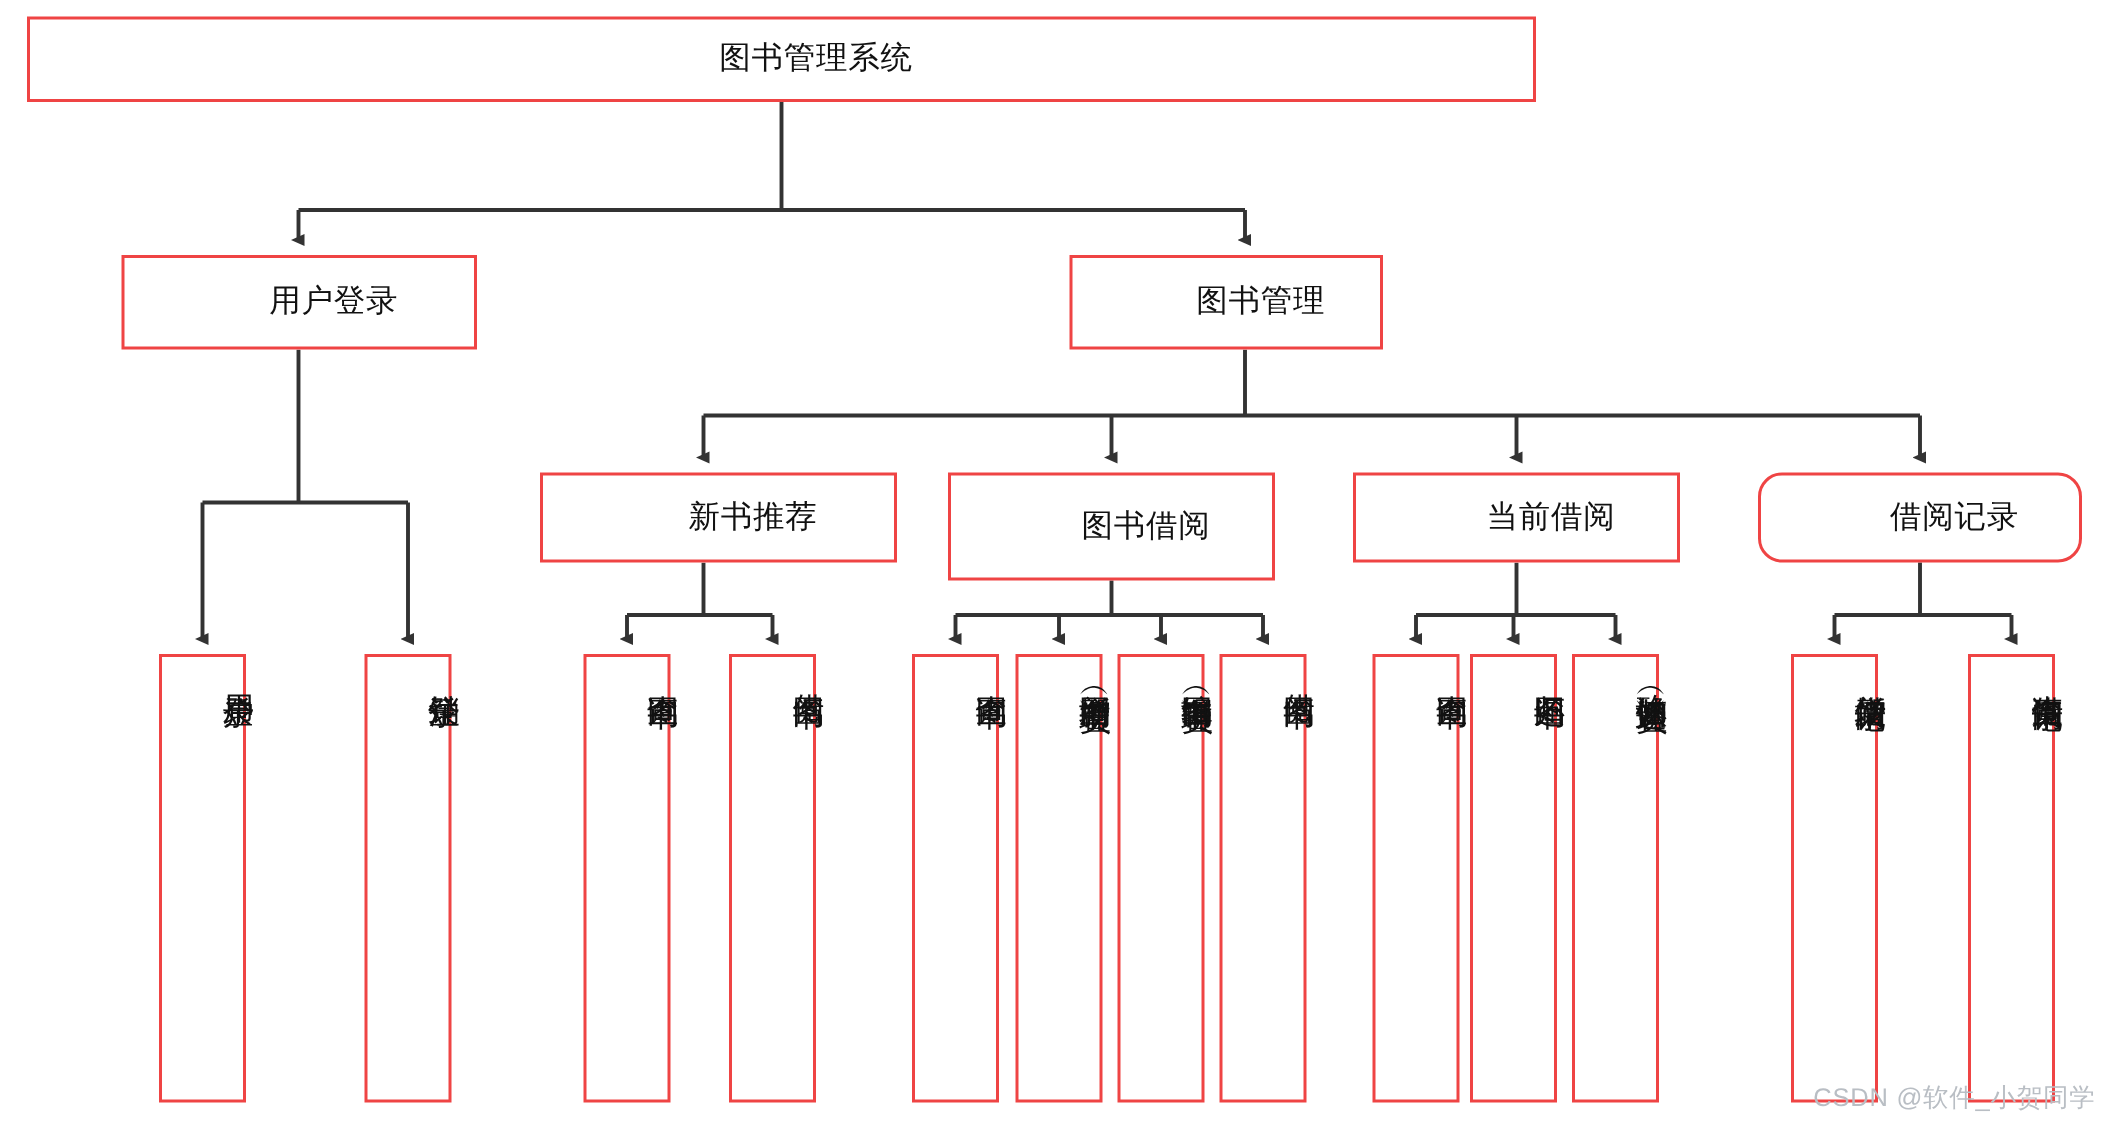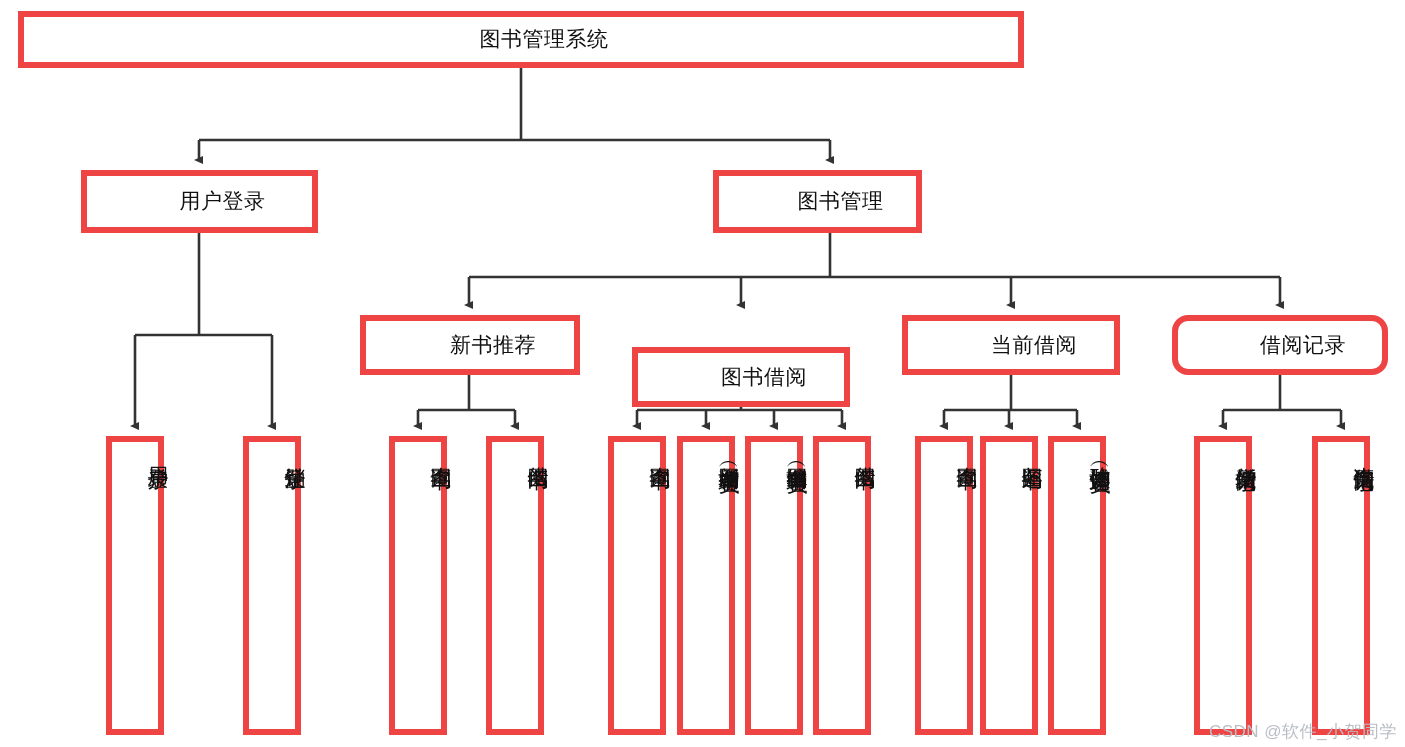--- a/index.html
+++ b/index.html
@@ -13,21 +13,21 @@
   #canvas {
     position: relative;
     width: 1405px;
     height: 747px;
     background: #ffffff;
     overflow: hidden;
   }
   .node {
     position: absolute;
     box-sizing: border-box;
-    border: 6px solid #ef4444;
+    border: 2px solid #ef4444;
     background: #ffffff;
     display: flex;
     align-items: center;
     justify-content: center;
     color: #111111;
     padding-left: 46px;
   }
   .node .label {
     text-align: center;
     line-height: 1.18;
@@ -133,25 +133,25 @@
   </div>
 
   <div class="node h" style="left:81px; top:170px; width:237px; height:63px;">
     <span class="label">用户登录</span>
   </div>
 
   <div class="node h" style="left:713px; top:170px; width:209px; height:63px;">
     <span class="label">图书管理</span>
   </div>
 
-  <div class="node h" style="left:360px; top:315px; width:220px; height:60px;">
+  <div class="node h" style="left:360px; top:315px; width:238px; height:60px;">
     <span class="label">新书推荐</span>
   </div>
 
-  <div class="node h" style="left:632px; top:315px; width:218px; height:60px;margin-top:32px;">
+  <div class="node h" style="left:632px; top:315px; width:218px; height:72px;">
     <span class="label">图书借阅</span>
   </div>
 
   <div class="node h" style="left:902px; top:315px; width:218px; height:60px;">
     <span class="label">当前借阅</span>
   </div>
 
   <div class="node h" style="left:1172px; top:315px; width:216px; height:60px;border-radius:16px;">
     <span class="label">借阅记录</span>
   </div>

